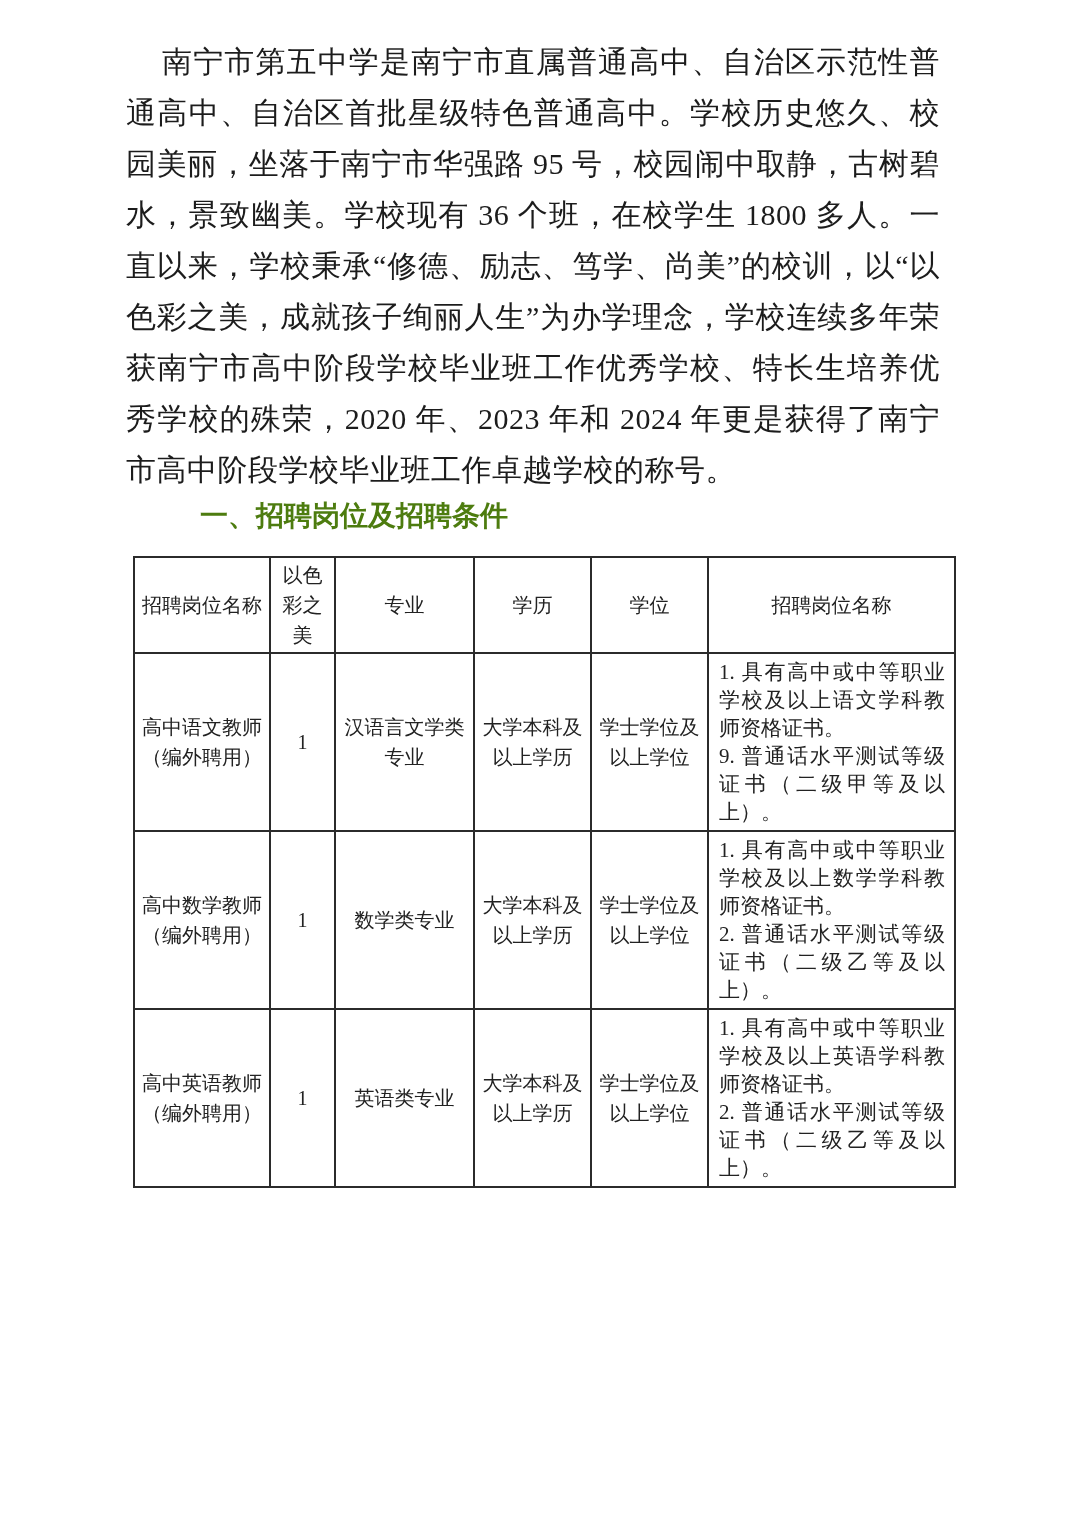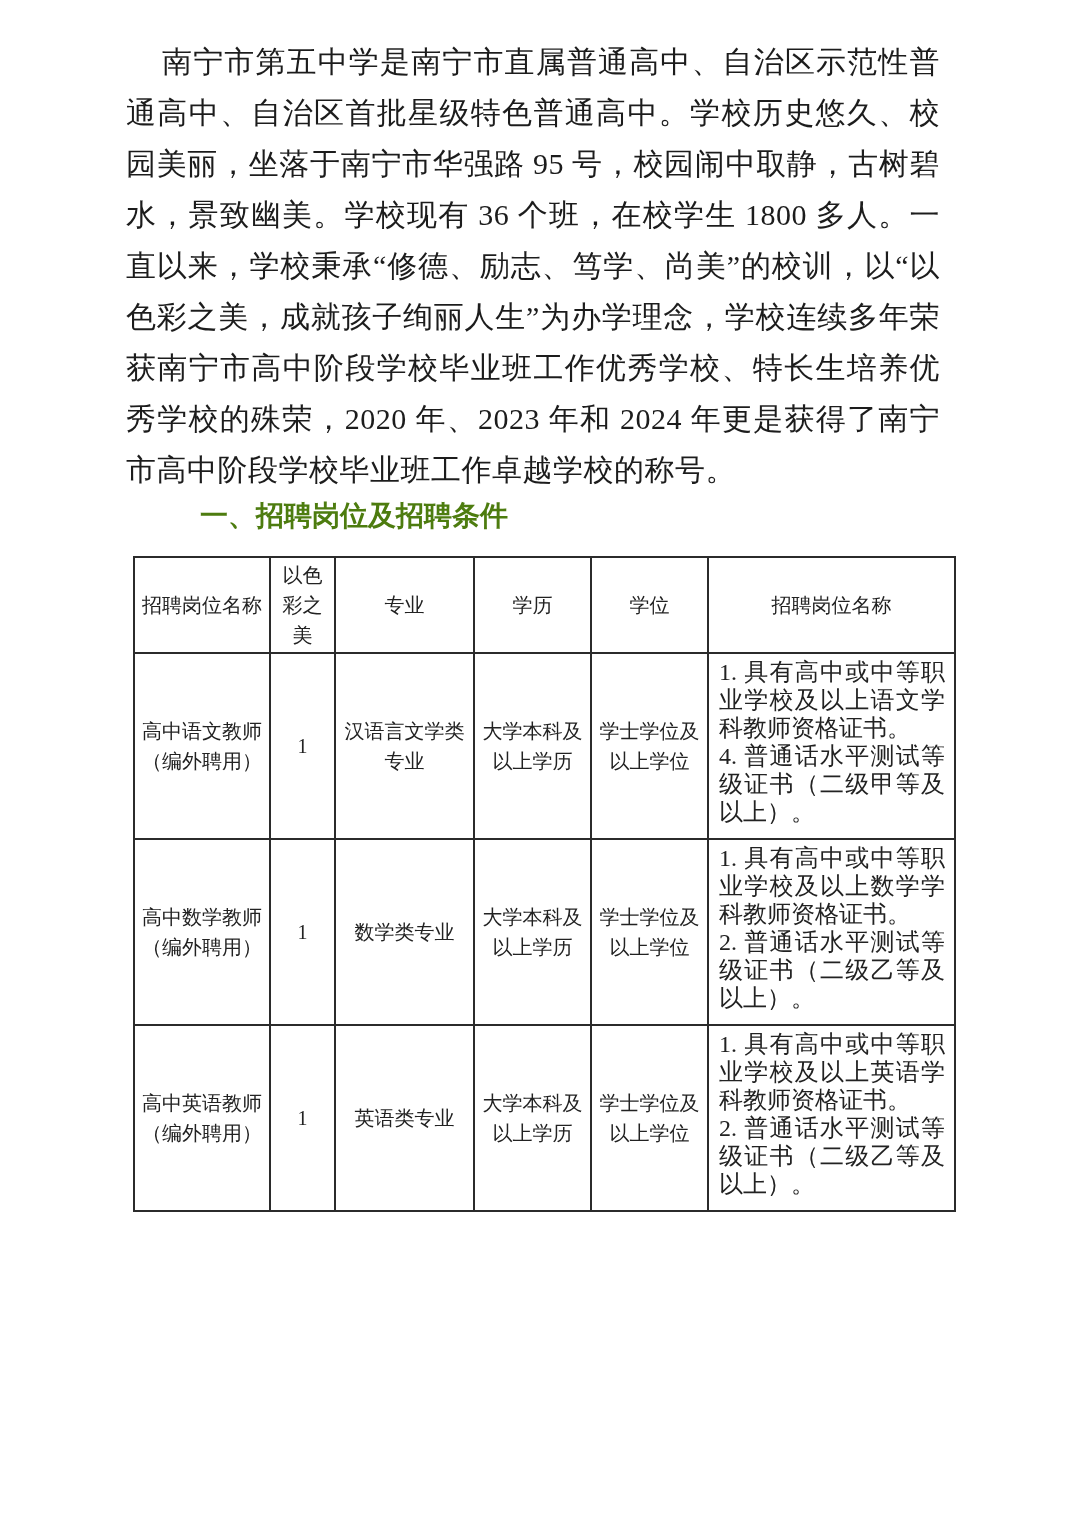--- a/index.html
+++ b/index.html
@@ -61,22 +61,22 @@
     font-weight: normal;
     font-size: 20px;
     line-height: 30px;
     padding: 2px 4px;
   }
   .recruit-table thead th { height: 68px; }
   .recruit-table tbody tr.row-h132 td { height: 132px; }
   .recruit-table tbody tr.row-h136 td { height: 136px; }
   .recruit-table td.qual-cell {
     text-align: left;
-    padding: 4px 9px 12px 10px;
-    font-size: 24px;
+    padding: 4px 9px 4px 10px;
+    font-size: 21px;
     line-height: 28px;
   }
   .qual-item { text-align: justify; }
 </style>
 </head>
 <body>
 
 <div class="page">
 
 
@@ -109,21 +109,21 @@
       </thead>
       <tbody>
         <tr class="row-h132">
           <td>高中语文教师（编外聘用）</td>
           <td>1</td>
           <td>汉语言文学类专业</td>
           <td>大学本科及以上学历</td>
           <td>学士学位及以上学位</td>
           <td class="qual-cell">
             <div class="qual-item">1. 具有高中或中等职业学校及以上语文学科教师资格证书。</div>
-            <div class="qual-item">4. 普通话水平测试等级证书（二级甲等及以上）。</div>
+            <div class="qual-item">9. 普通话水平测试等级证书（二级甲等及以上）。</div>
           </td>
         </tr>
         <tr class="row-h132">
           <td>高中数学教师（编外聘用）</td>
           <td>1</td>
           <td>数学类专业</td>
           <td>大学本科及以上学历</td>
           <td>学士学位及以上学位</td>
           <td class="qual-cell">
             <div class="qual-item">1. 具有高中或中等职业学校及以上数学学科教师资格证书。</div>

